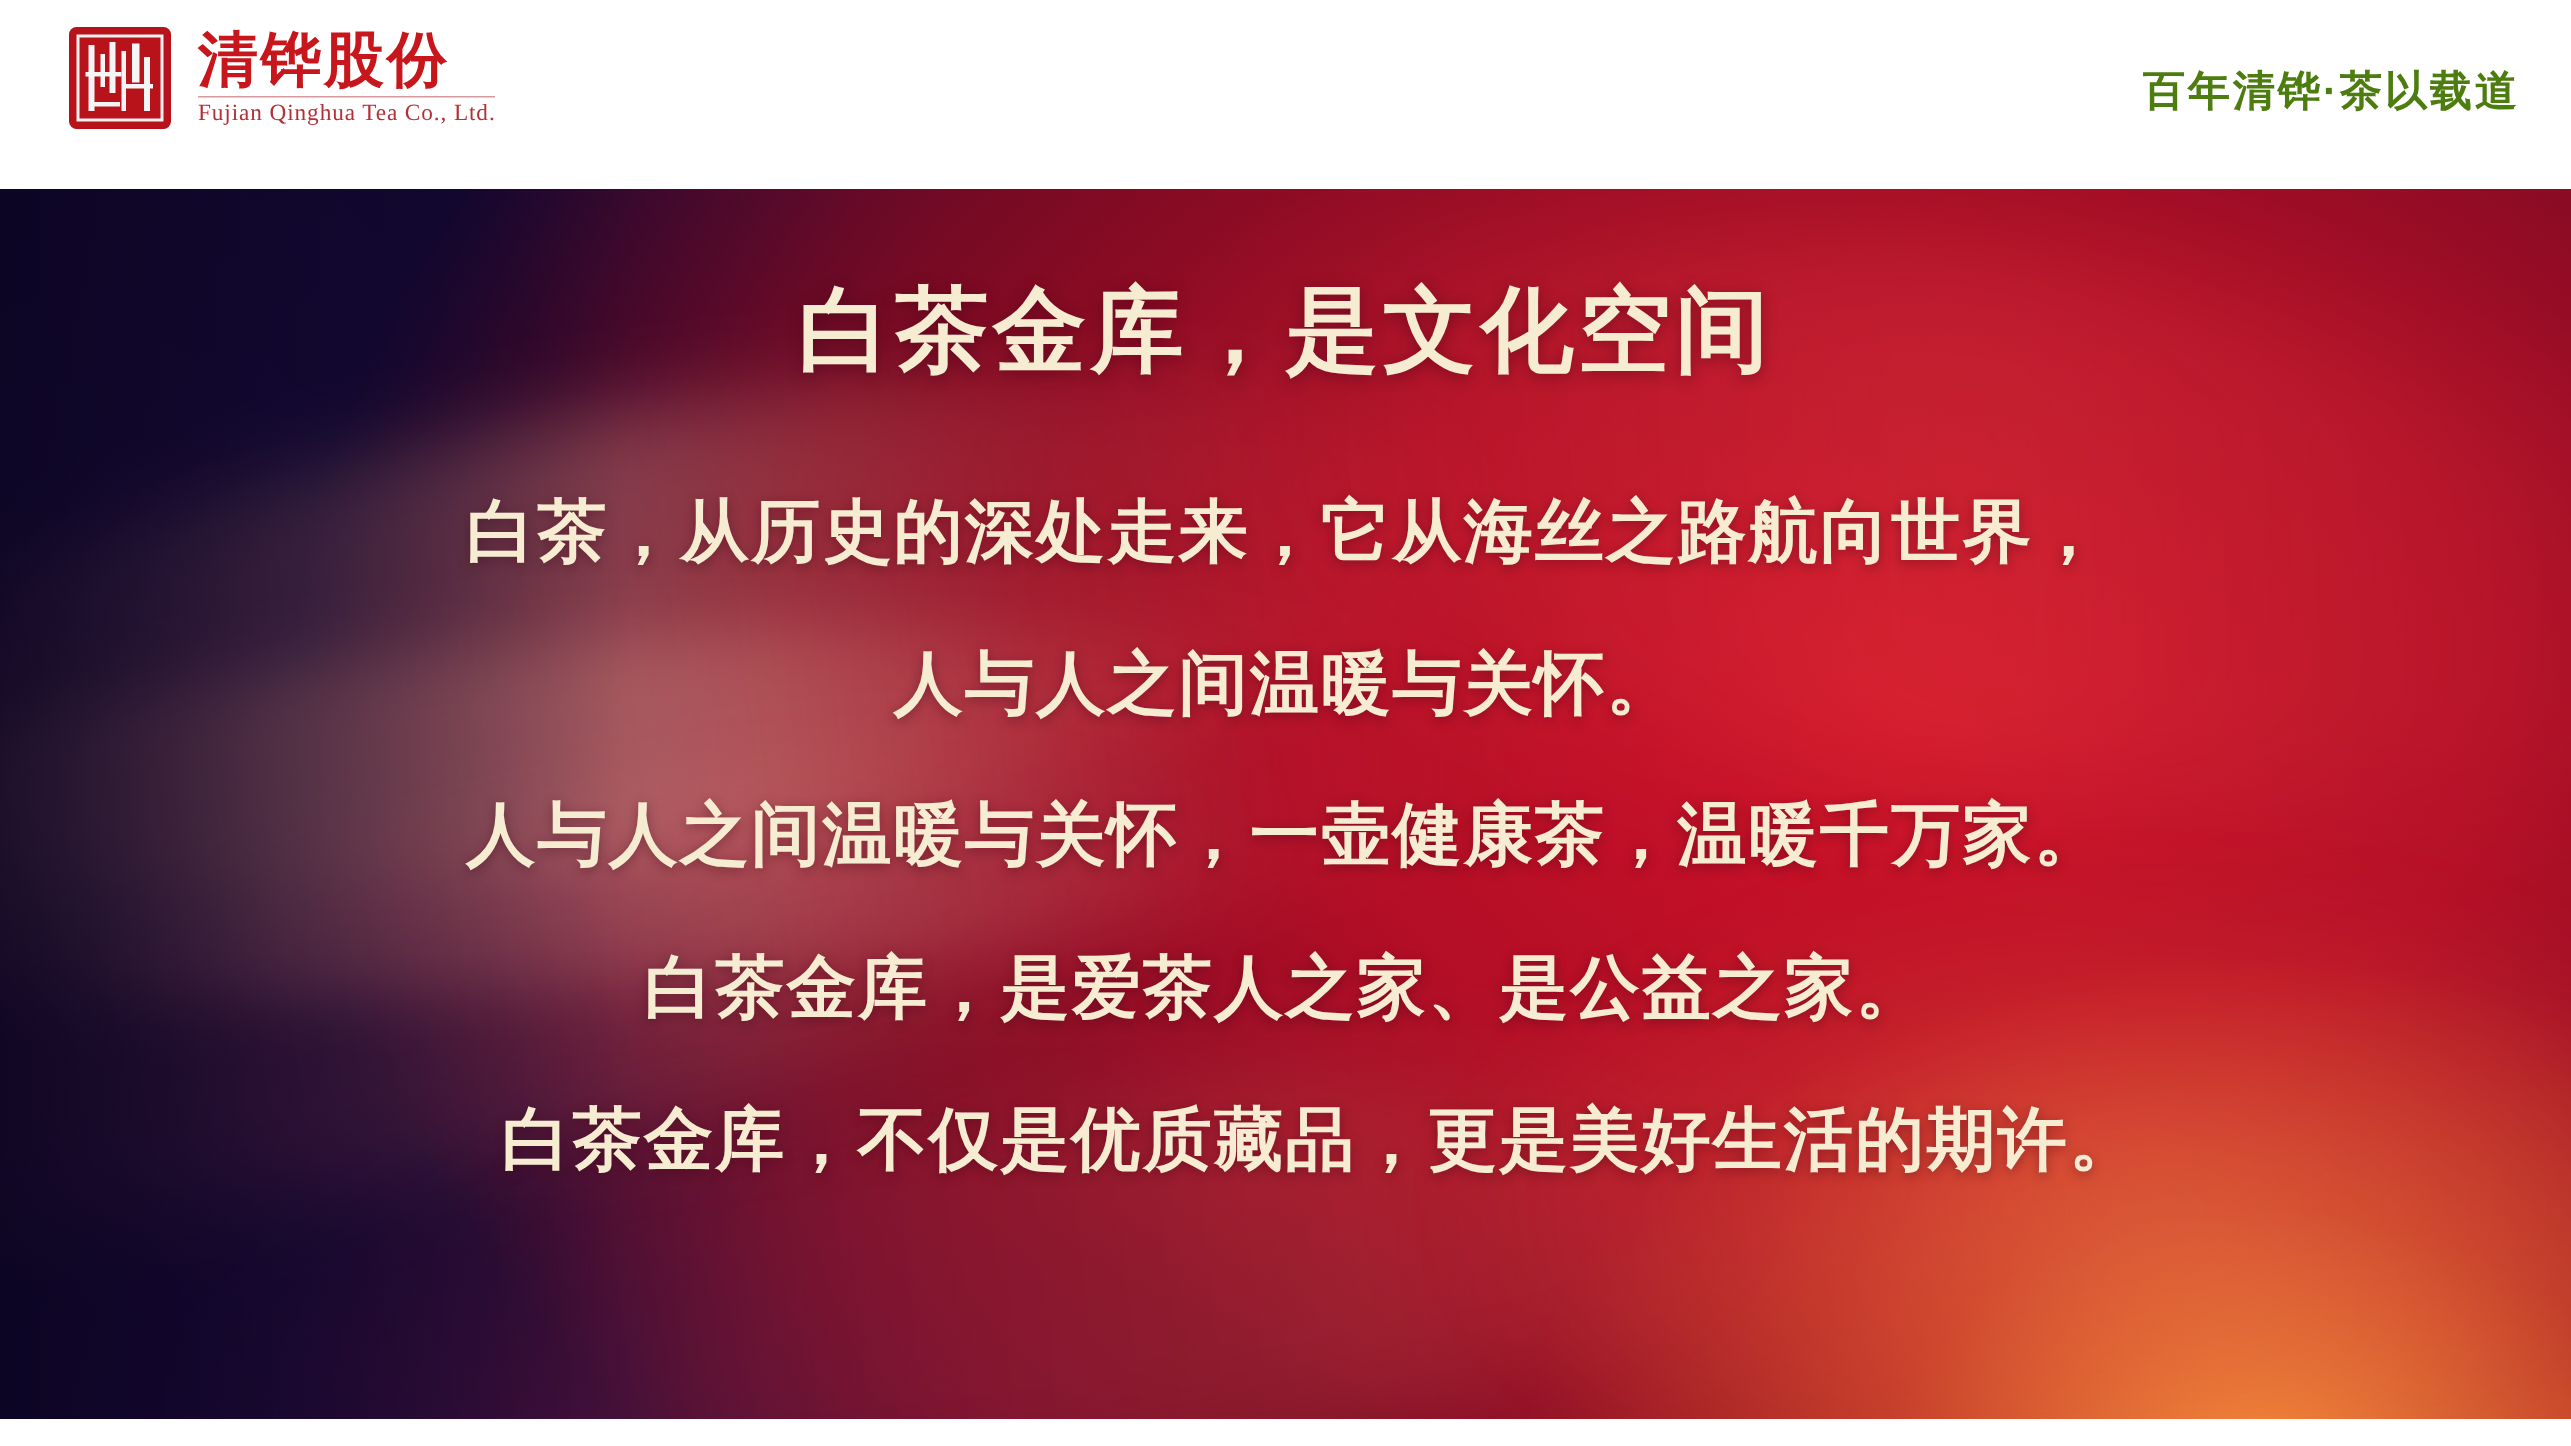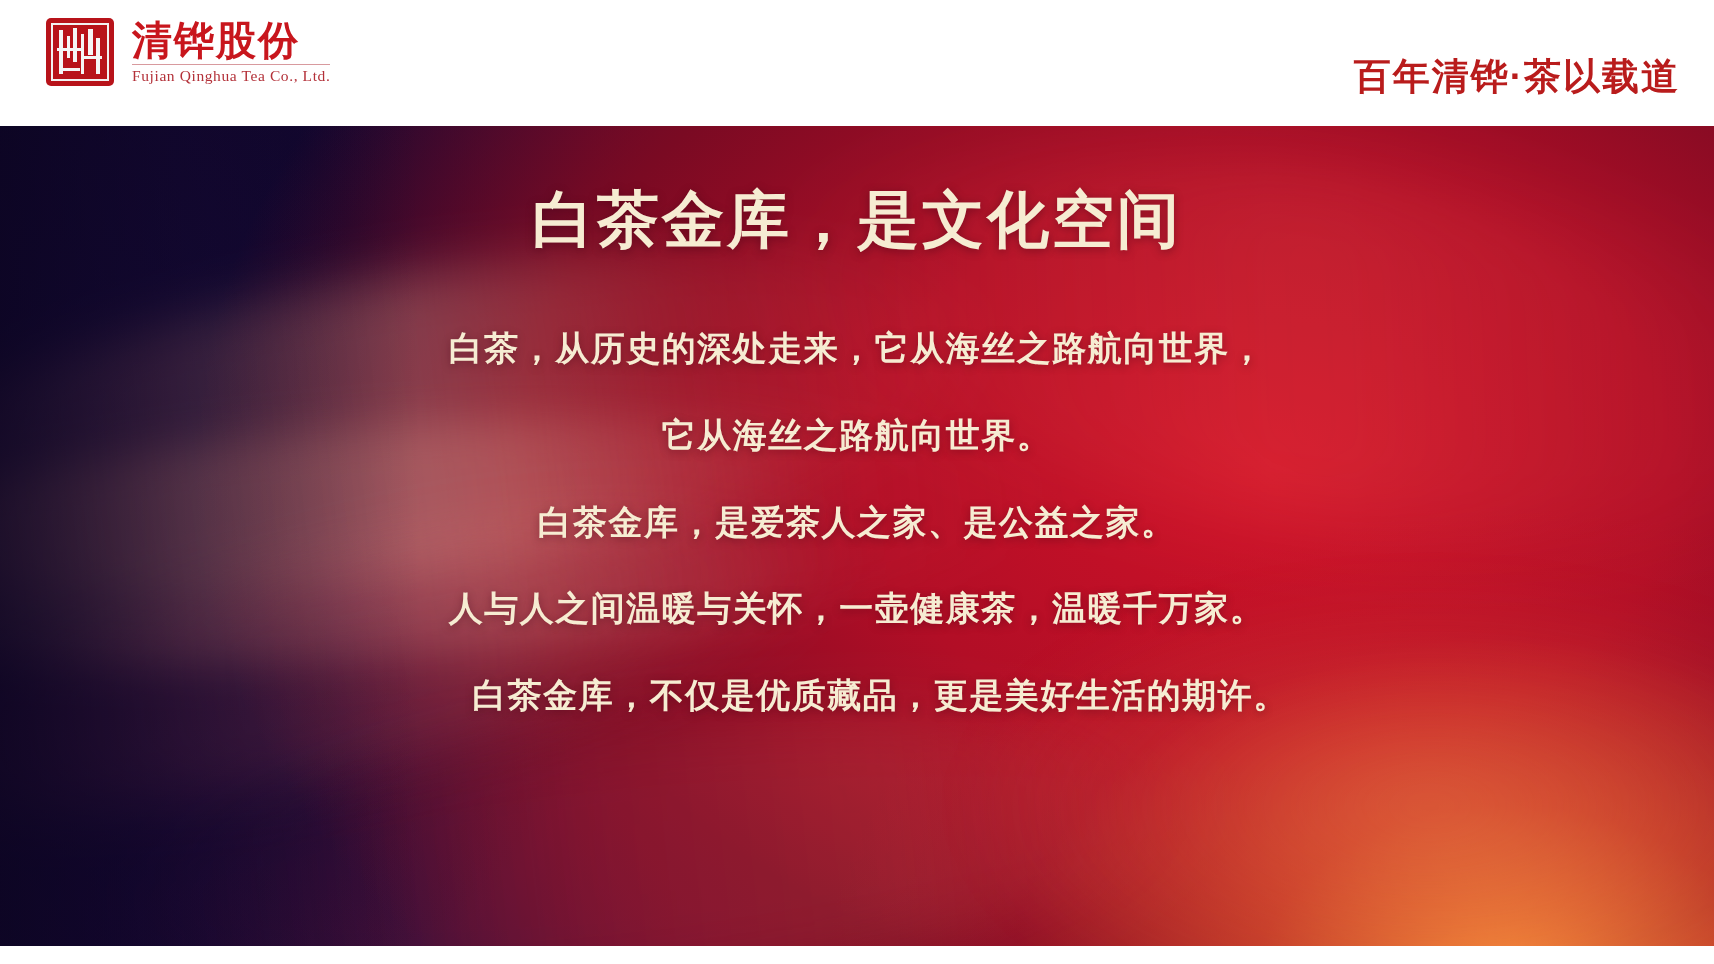--- a/index.html
+++ b/index.html
@@ -93,24 +93,24 @@
     font-family: "Liberation Serif", "DejaVu Serif", serif;
     font-size: 15.5px;
     color: #B33038;
     letter-spacing: 0.6px;
     white-space: nowrap;
   }
 
   .tagline {
     position: absolute;
     right: 34px;
-    top: 52px;
-    font-size: 37px;
+    top: 42px;
+    font-size: 28px;
     font-weight: bold;
-    color: #b91c1c;
+    color: #4d7c0f;
     letter-spacing: 2px;
     white-space: nowrap;
   }
 
   
   .stage {
     position: absolute;
     left: 0;
     top: 126px;
     width: 1714px;
@@ -250,21 +250,21 @@
   }
 
   .body-lines {
     position: absolute;
     left: 0;
     top: 205px;
     width: 1714px;
   }
   .body-line {
     text-align: center;
-    font-size: 34px;
+    font-size: 46px;
     font-weight: bold;
     color: #F6ECD2;
     letter-spacing: 1.5px;
     line-height: 1.2;
     margin-bottom: 46px;
     text-shadow: 0 2px 8px rgba(60,0,20,0.40);
     white-space: nowrap;
   }
   .body-line:last-child { margin-bottom: 0; padding-left: 47px; }
 
@@ -317,23 +317,23 @@
     <div class="wave wave-e"></div>
     <div class="wave wave-f"></div>
     <div class="vignette-left"></div>
 
     <div class="content">
 
       <div class="slide-title">白茶金库，是文化空间</div>
 
       <div class="body-lines">
         <div class="body-line">白茶，从历史的深处走来，它从海丝之路航向世界，</div>
-        <div class="body-line">它从海丝之路航向世界。</div>
+        <div class="body-line">人与人之间温暖与关怀。</div>
+        <div class="body-line">人与人之间温暖与关怀，一壶健康茶，温暖千万家。</div>
         <div class="body-line">白茶金库，是爱茶人之家、是公益之家。</div>
-        <div class="body-line">人与人之间温暖与关怀，一壶健康茶，温暖千万家。</div>
         <div class="body-line">白茶金库，不仅是优质藏品，更是美好生活的期许。</div>
       </div>
 
     </div>
   </div>
 
   <div class="footer-strip"></div>
 
 </div>
 

